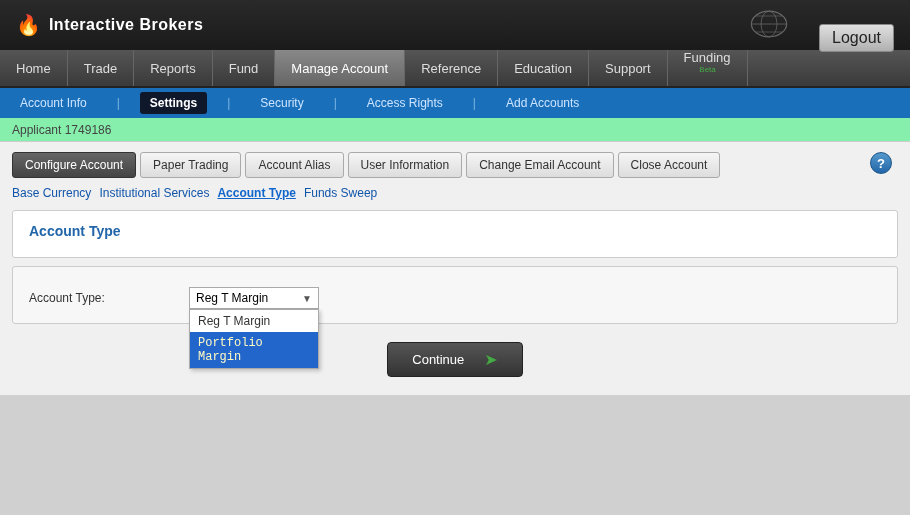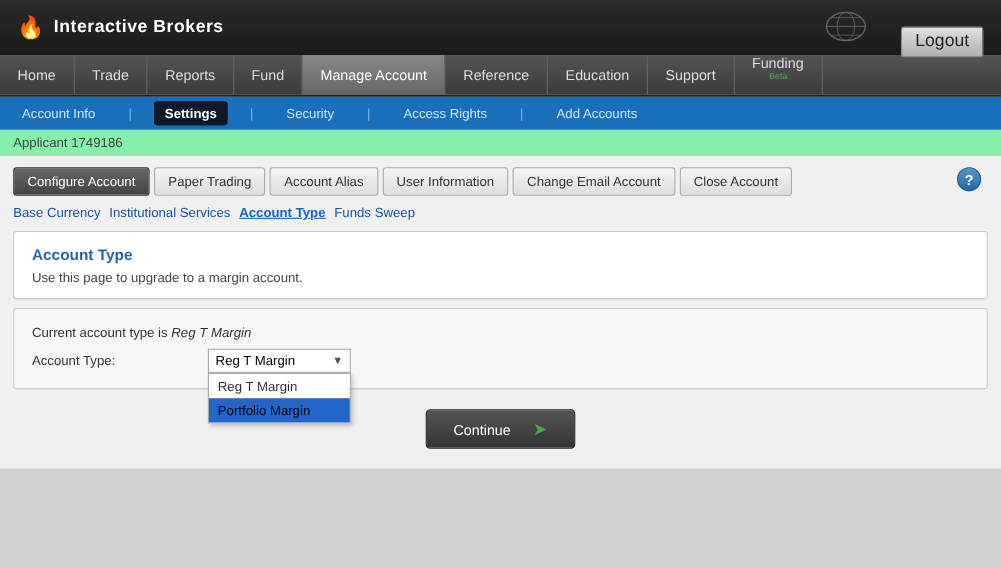--- a/index.html
+++ b/index.html
@@ -271,21 +271,22 @@
       box-shadow: 2px 2px 4px rgba(0,0,0,0.2);
     }
     .dropdown-option {
       padding: 4px 8px;
       font-size: 12px;
       cursor: pointer;
       color: #333;
     }
     .dropdown-option.selected {
       background: #2266cc;
-      color: #000000;
+      color: #fef9c3;
+      font-family: Liberation Mono, monospace;
     }
 
     
     .continue-area {
       display: flex;
       justify-content: center;
       padding: 8px 0;
     }
     .continue-btn {
       background: linear-gradient(to bottom, #555, #333);
@@ -392,29 +393,23 @@
 
   <div class="sub-tab-links">
     <a class="sub-tab-link">Base Currency</a>
     <a class="sub-tab-link">Institutional Services</a>
     <a class="sub-tab-link active-sub">Account Type</a>
     <a class="sub-tab-link">Funds Sweep</a>
   </div>
 
   <div class="content-panel">
     <h3>Account Type</h3>
-    <p>Use this page to upgrade to a margin account.</p>
   </div>
 
   <div class="form-panel">
-    <div class="form-row">
-      <span>
-        <span>Current account type is</span>&nbsp;<em>Reg T Margin</em>
-      </span>
-    </div>
     <div class="dropdown-container">
       <div class="dropdown-label">Account Type:</div>
       <div class="dropdown-wrapper">
         <div class="dropdown-select">
           <span>Reg T Margin</span>
           <span class="dropdown-arrow">▼</span>
         </div>
         <div class="dropdown-menu">
           <div class="dropdown-option">Reg T Margin</div>
           <div class="dropdown-option selected">Portfolio Margin</div>

